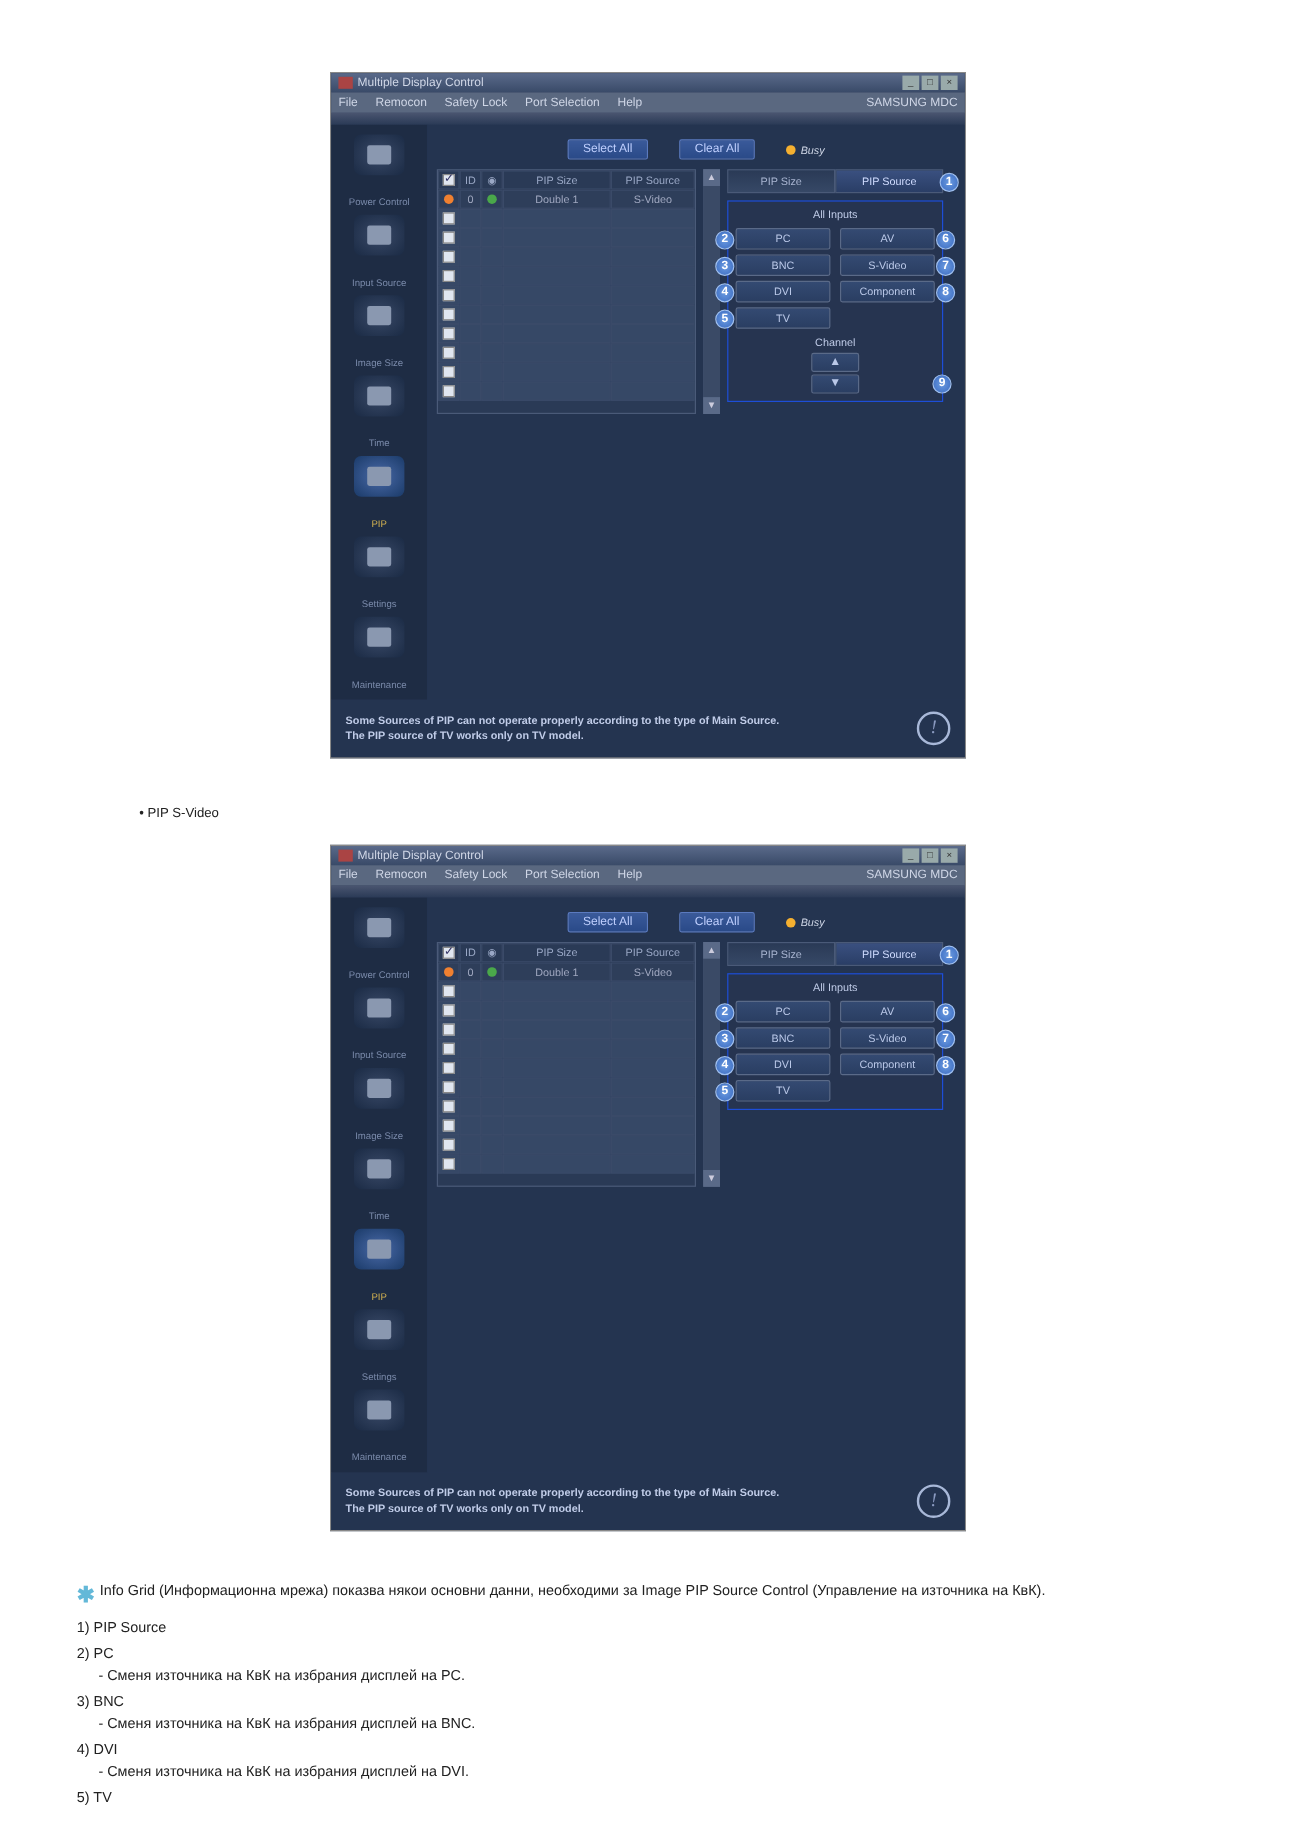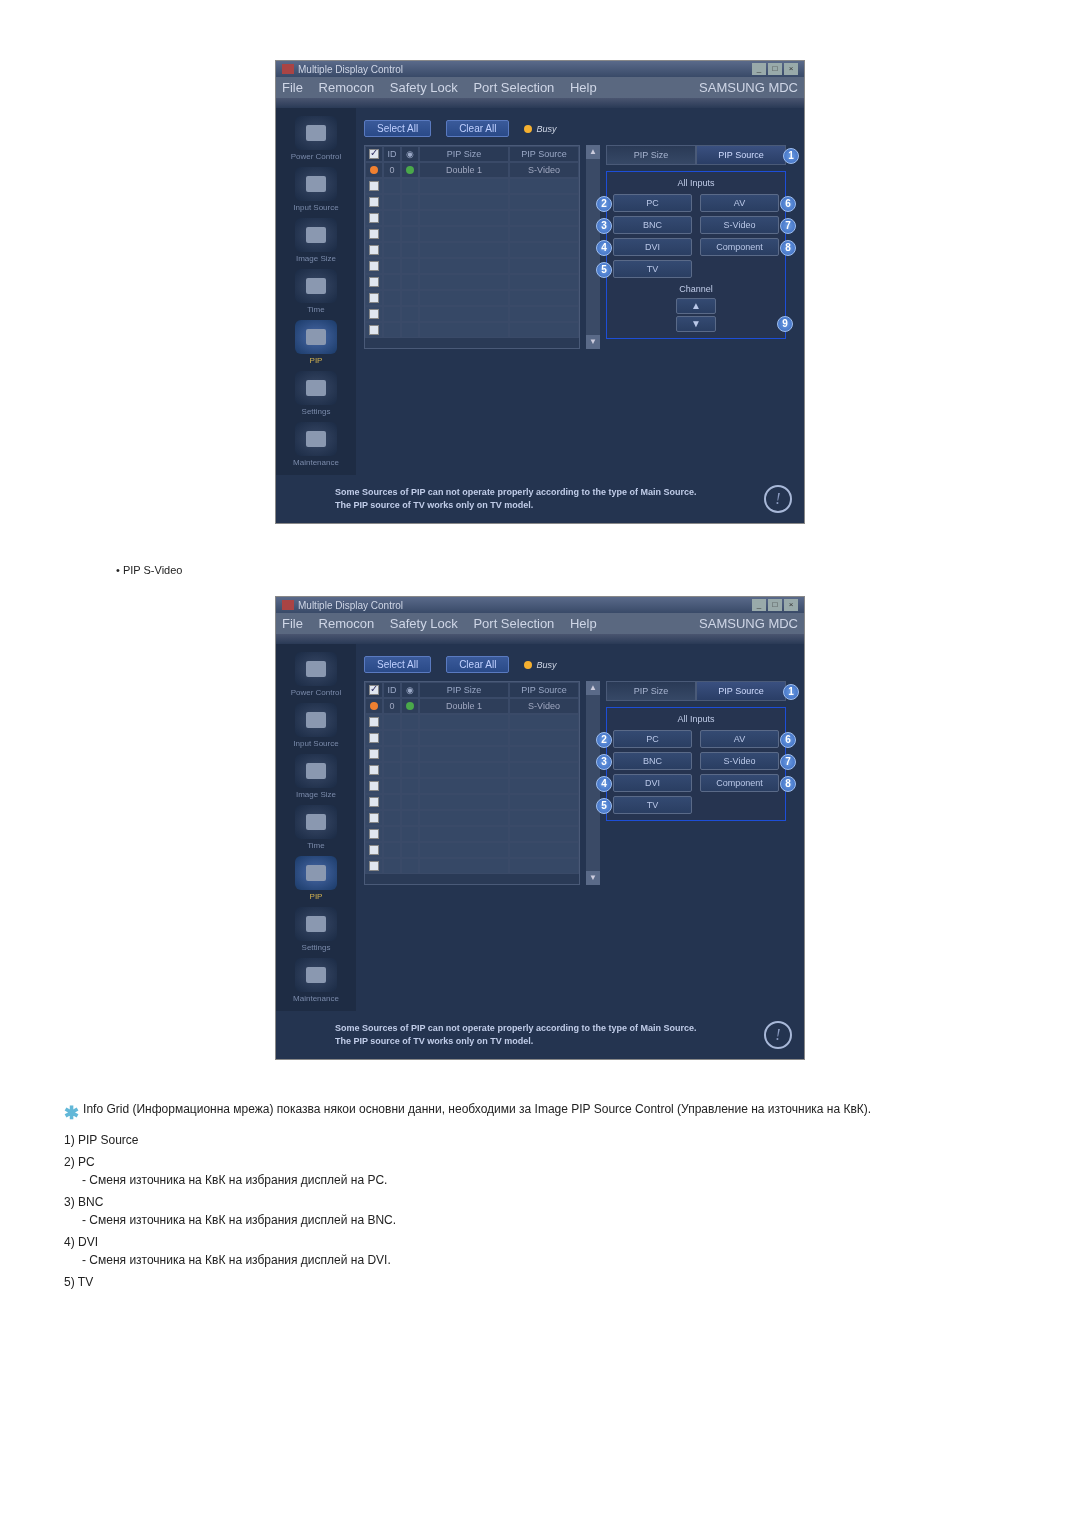--- a/index.html
+++ b/index.html
@@ -3,32 +3,32 @@
 <meta charset="utf-8">
 <style>
   * { margin: 0; padding: 0; box-sizing: border-box; }
   body { background: #fff; font-family: Verdana, Arial, sans-serif; font-size: 11px; color: #333; width: 1080px; }
   .page { padding: 60px 56px; }
   .app-window { width: 530px; background: #2a3a56; border: 1px solid #888; margin: 0 auto 40px auto; position: relative; }
   .titlebar { background: linear-gradient(#5a6a8a,#394a68); color: #cfd6e6; font-size: 10px; padding: 2px 6px; display: flex; align-items: center; justify-content: space-between; }
   .title-icon { width: 12px; height: 10px; background: #a44; margin-right: 4px; display: inline-block; }
   .win-btns { display: flex; gap: 2px; }
   .win-btn { width: 14px; height: 12px; background: #9aa; font-size: 8px; text-align: center; line-height: 12px; color: #333; }
-  .menubar { background: #5a6880; color: #cfd6e6; font-size: 13px; padding: 3px 6px; display: flex; justify-content: space-between; }
+  .menubar { background: #5a6880; color: #cfd6e6; font-size: 10px; padding: 3px 6px; display: flex; justify-content: space-between; }
   .menubar .left span { margin-right: 12px; }
   .maintop { height: 10px; background: linear-gradient(#4a5570,#2a3a56); }
   .content { display: flex; }
   .sidebar { width: 80px; background: #1e2c44; display: flex; flex-direction: column; align-items: center; padding: 8px 0; gap: 6px; }
-  .nav-item { width: 68px; display: flex; flex-direction: column; align-items: center; font-size: 8px; color: #7a8aaa; cursor: pointer; }
+  .nav-item { width: 68px; display: flex; flex-direction: column; align-items: center; font-size: 8px; color: #7a8aaa; cursor: pointer; gap: 16px; }
   .nav-item .icon-box { width: 42px; height: 34px; background: radial-gradient(#3a4a68,#1a2a44); border-radius: 6px; margin-bottom: 2px; display: flex; align-items: center; justify-content: center; }
   .nav-item.active .label { color: #d0b050; }
   .nav-item.active .icon-box { background: radial-gradient(#4a6aa8,#1a3a68); }
   .nav-icon { width: 20px; height: 16px; background: #8a98b0; border-radius: 2px; }
   .main { flex: 1; background: #243450; position: relative; padding: 8px; }
-  .action-row { display: flex; align-items: center; gap: 15px; margin: 4px 0 8px 0; }
+  .action-row { display: flex; align-items: center; gap: 26px; margin: 4px 0 8px 0; justify-content: center; }
   .action-btn { background: linear-gradient(#3a5a9a,#2a4a88); color: #c0d0ff; font-size: 10px; border: 1px solid #5a7ac0; padding: 2px 12px; cursor: pointer; border-radius: 2px; }
   .busy { display: flex; align-items: center; gap: 4px; font-size: 9px; color: #cfd6e6; font-style: italic; }
   .busy-dot { width: 8px; height: 8px; background: #f5b030; border-radius: 50%; }
   .grids { display: flex; gap: 6px; }
   .info-grid { border: 1px solid #4a5a78; background: #2a3a56; }
   .grid-head, .grid-row { display: flex; }
   .gh-cell, .gd-cell { border: 1px solid #3a4a68; font-size: 9px; color: #9aa8c6; display: flex; align-items: center; justify-content: center; height: 16px; }
   .col-chk { width: 18px; }
   .col-id { width: 18px; }
   .col-st { width: 18px; }
@@ -54,21 +54,21 @@
   .inputs-grid { display: grid; grid-template-columns: 1fr 1fr; gap: 4px 8px; position: relative; }
   .in-btn { background: linear-gradient(#344a72,#2a3e62); border: 1px solid #5a6a88; color: #bac8e8; font-size: 9px; text-align: center; padding: 3px 0; cursor: pointer; position: relative; border-radius: 2px; }
   .in-btn .badge-l { position: absolute; left: -18px; top: 1px; width: 16px; height: 16px; background: radial-gradient(#6a9ae0,#3a6ac0); border-radius: 50%; border: 1px solid #a0c0f0; color: #fff; font-size: 10px; text-align: center; line-height: 14px; font-weight: bold; }
   .in-btn .badge-r { position: absolute; right: -18px; top: 1px; width: 16px; height: 16px; background: radial-gradient(#6a9ae0,#3a6ac0); border-radius: 50%; border: 1px solid #a0c0f0; color: #fff; font-size: 10px; text-align: center; line-height: 14px; font-weight: bold; }
   .channel-area { margin-top: 6px; text-align: center; }
   .channel-title { font-size: 9px; color: #c0ccE8; margin-bottom: 4px; }
   .ch-btns { display: flex; flex-direction: column; align-items: center; gap: 2px; position: relative; }
   .ch-btn { width: 40px; height: 16px; background: linear-gradient(#344a72,#2a3e62); border: 1px solid #5a6a88; color: #bac8e8; font-size: 10px; text-align: center; line-height: 14px; cursor: pointer; border-radius: 2px; }
   .ch-badge { position: absolute; right: -14px; bottom: 0; width: 16px; height: 16px; background: radial-gradient(#6a9ae0,#3a6ac0); border-radius: 50%; border: 1px solid #a0c0f0; color: #fff; font-size: 10px; text-align: center; line-height: 14px; font-weight: bold; }
   .footer-note { padding: 10px 12px; background: #243450; display: flex; justify-content: space-between; align-items: center; }
-  .footer-text { font-size: 9px; color: #c0ccE8; line-height: 1.4; font-weight: bold; margin-left: 47px; }
+  .footer-text { font-size: 9px; color: #c0ccE8; line-height: 1.4; font-weight: bold; }
   .info-icon { width: 28px; height: 28px; border: 2px solid #a8b8d8; border-radius: 50%; display: flex; align-items: center; justify-content: center; color: #8a9ac0; font-size: 16px; font-style: italic; font-family: serif; }
   .caption { font-size: 11px; color: #222; margin: 12px 0 20px 60px; }
   .notes { margin-top: 30px; font-size: 12px; color: #222; line-height: 1.5; }
   .notes .star { color: #63b8d8; font-size: 18px; font-weight: bold; margin-right: 4px; vertical-align: middle; }
   .notes .item { margin: 4px 0 4px 8px; }
   .notes .sub { margin-left: 18px; }
 </style>
 </head>
 <body>
 

